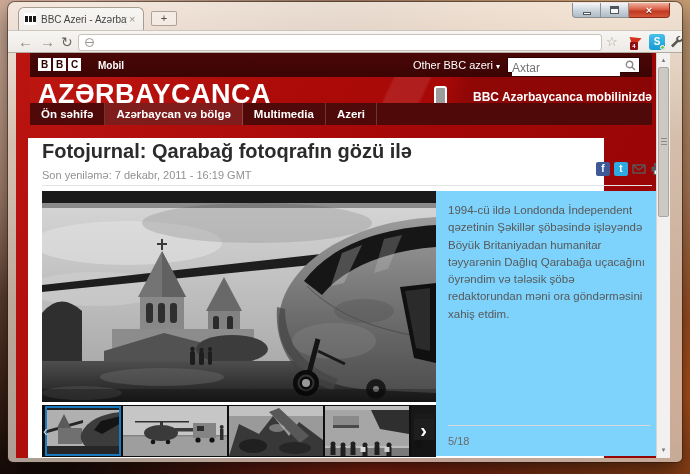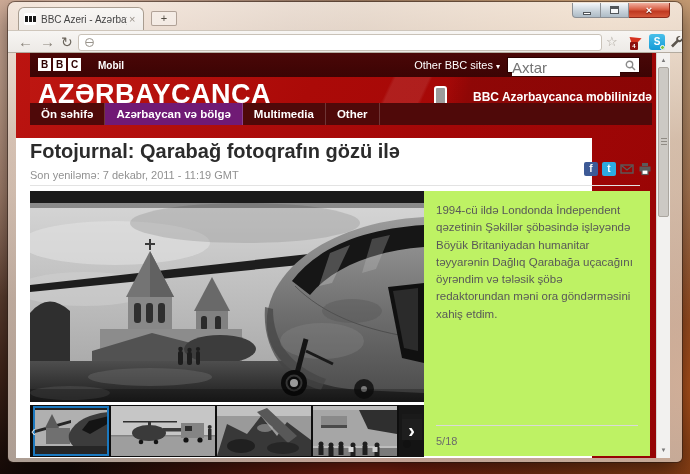--- a/index.html
+++ b/index.html
@@ -84,49 +84,49 @@
   .sb-thumb:after{ content:""; position:absolute; left:2px; top:70px; width:6px; height:1px; background:#8f8b84; box-shadow:0 3px 0 #8f8b84, 0 6px 0 #8f8b84; }
   
   .site-header{ position:absolute; left:14px; top:0; width:622px; }
   .bar1{ position:relative; height:24px; background:linear-gradient(180deg,#4a0707,#3c0404); }
   .bbc-blocks{ position:absolute; left:8px; top:5px; display:flex; gap:2px; }
   .bbc-blocks b{ width:13px; height:13px; background:#fff; color:#2e0202; font-size:10px; font-weight:bold; text-align:center; line-height:13px; }
   .mobil{ position:absolute; left:68px; top:7px; color:#fff; font-size:10px; font-weight:bold;text-align:right; }
   .othersites{ position:absolute; right:152px; top:6px; color:#fff; font-size:11px; }
   .othersites .caret{ font-size:8px; margin-left:3px; }
   .search{ position:absolute; right:12px; top:4px; width:133px; height:16px; background:#fff; border:1px solid #2b0000; }
-  .search input{ position:absolute; left:4px; top:1px; width:108px; height:17px; border:none; outline:none; font-size:15px; color:#555; font-family:"Liberation Sans",sans-serif; }
+  .search input{ position:absolute; left:4px; top:1px; width:108px; height:17px; border:none; outline:none; font-size:12px; color:#555; font-family:"Liberation Sans",sans-serif; }
   .mag{ position:absolute; right:3px; top:2px; }
   .banner{ position:relative; height:26px;
     background:linear-gradient(115deg,#bd1611 0%,#ab0a08 45%,#a00606 100%); overflow:hidden; }
   .banner:before{ content:""; position:absolute; left:300px; top:-10px; width:140px; height:60px;
     background:linear-gradient(115deg,transparent 40%, rgba(255,255,255,.09) 42%, rgba(255,255,255,.09) 62%, transparent 64%); }
   .banner:after{ content:""; position:absolute; right:0; top:0; width:205px; height:39px;
     background:linear-gradient(105deg, transparent 0, rgba(40,0,0,.18) 12%, rgba(40,0,0,.18)); }
   .brand{ position:absolute; left:8px; top:2px; color:#fff; font-size:27px; font-weight:bold; letter-spacing:.5px; z-index:2; }
   .promo{ position:absolute; left:404px; top:0; height:39px; display:flex; align-items:center; z-index:2; }
   .phone{ width:13px; height:21px; border:2px solid #fff; border-radius:3px; background:#9c9c9c; position:relative; }
   .phone:after{ content:""; position:absolute; left:2px; bottom:0; width:5px; height:2px; background:#fff; }
   .promo-text{ color:#fff; font-size:12px; font-weight:bold; margin-left:9px;padding-left:17px; }
   .sitenav{ height:22px; background:#4f0909; display:flex; }
   .sitenav .item{ height:22px; line-height:22px; padding:0 11px; color:#fff; font-size:11.5px; font-weight:bold;
     border-right:1px solid rgba(255,255,255,.18); }
-  .sitenav .item.active{ background:#701a75; }
-  
-  .content{ position:absolute; left:0; top:85px; width:576px; height:320px; background:#fff; }
+  .sitenav .item.active{ background:#7f1d1d; }
+  
+  .content{ position:absolute; left:12px; top:85px; width:576px; height:320px; background:#fff; }
   .h1{ position:absolute; left:14px; top:2px; font-size:20px; font-weight:bold; color:#2b2b2b; }
   .meta{ position:absolute; left:14px; top:31px; font-size:11px; color:#919191; }
   .share{ position:absolute; left:568px; top:24px; display:flex; gap:4px; }
   .share .s{ width:14px; height:14px; border-radius:2px; color:#fff; font-size:10px; font-weight:bold; text-align:center; line-height:14px; }
   .s-fb{ background:#3d5a96; }
   .s-tw{ background:#2daae1; }
   .s-plain{ background:transparent; }
   .divider{ position:absolute; left:14px; top:47px; width:610px; height:1px; background:#e3e3e3; }
   .photo{ position:absolute; left:14px; top:53px; width:394px; height:211px; background:#888; }
-  .panel{ position:absolute; left:408px; top:53px; width:226px; height:265px; background:#bef264; }
+  .panel{ position:absolute; left:408px; top:53px; width:226px; height:265px; background:#7dd3fc; }
   .caption{ position:absolute; left:12px; top:11px; width:200px; font-size:11.5px; color:#585858; line-height:1.5; }
   .panel-div{ position:absolute; left:12px; right:12px; bottom:30px; height:1px; background:#d9d9d9; }
   .counter{ position:absolute; left:12px; bottom:9px; font-size:11px; color:#6b6b6b; }
   .thumbs{ position:absolute; left:14px; top:267px; width:394px; height:52px; background:#0e0e0e; overflow:hidden; }
   .thumb{ position:absolute; top:1px; height:50px; }
   .thumb svg{ display:block; width:100%; height:100%; }
   .thumb.sel{ outline:2px solid #1b79c0; outline-offset:-2px; }
   .next-ov{ position:absolute; right:0; top:0; width:25px; height:52px; background:rgba(18,18,18,.86);
     color:#fff; font-size:20px; font-weight:bold; text-align:center; line-height:50px; }
   .prev-ov{ position:absolute; left:1px; top:0; height:52px; color:rgba(255,255,255,.85); font-size:14px; line-height:52px; z-index:3; }
@@ -184,21 +184,21 @@
     <div class="page">
 
       <div class="site-header">
         <div class="bar1">
           <span class="bbc-blocks">
             <b>B</b>
             <b>B</b>
             <b>C</b>
           </span>
           <span class="mobil">Mobil</span>
-          <span class="othersites"><span>Other BBC sites</span><span class="caret">▾</span></span>
+          <span class="othersites"><span>Other BBC azeri</span><span class="caret">▾</span></span>
           <span class="search">
             <input placeholder="Axtar" style="">
             <svg class="mag" width="11" height="11" viewBox="0 0 11 11">
                 <circle cx="4.5" cy="4.5" r="3.2" fill="none" stroke="#8a8a8a" stroke-width="1.4"></circle>
                 <line x1="7" y1="7" x2="10" y2="10" stroke="#8a8a8a" stroke-width="1.4"></line>
               </svg>
           </span>
         </div>
 
         <div class="banner">
@@ -206,27 +206,27 @@
           <span class="promo">
             <span class="phone"></span>
             <span class="promo-text">BBC Azərbaycanca mobilinizdə</span>
           </span>
         </div>
 
         <div class="sitenav">
           <span class="item">Ön səhifə</span>
           <span class="item active">Azərbaycan və bölgə</span>
           <span class="item">Multimedia</span>
-          <span class="item">Other</span>
+          <span class="item">Azeri</span>
         </div>
       </div>
 
       <div class="content">
         <div class="h1">Fotojurnal: Qarabağ fotoqrafın gözü ilə</div>
-        <div class="meta">Son yeniləmə: 7 dekabr, 2011 - 11:19 GMT</div>
+        <div class="meta">Son yeniləmə: 7 dekabr, 2011 - 16:19 GMT</div>
 
         <div class="share">
           <span class="s s-fb">f</span>
           <span class="s s-tw">t</span>
           <span class="s s-plain">
             <svg width="14" height="14" viewBox="0 0 14 14">
                 <rect x="1" y="3" width="12" height="8" fill="none" stroke="#5a5a5a" stroke-width="1.4"></rect>
                 <path d="M1.5,3.5 7,8 12.5,3.5" fill="none" stroke="#5a5a5a" stroke-width="1.2"></path>
               </svg>
           </span>

